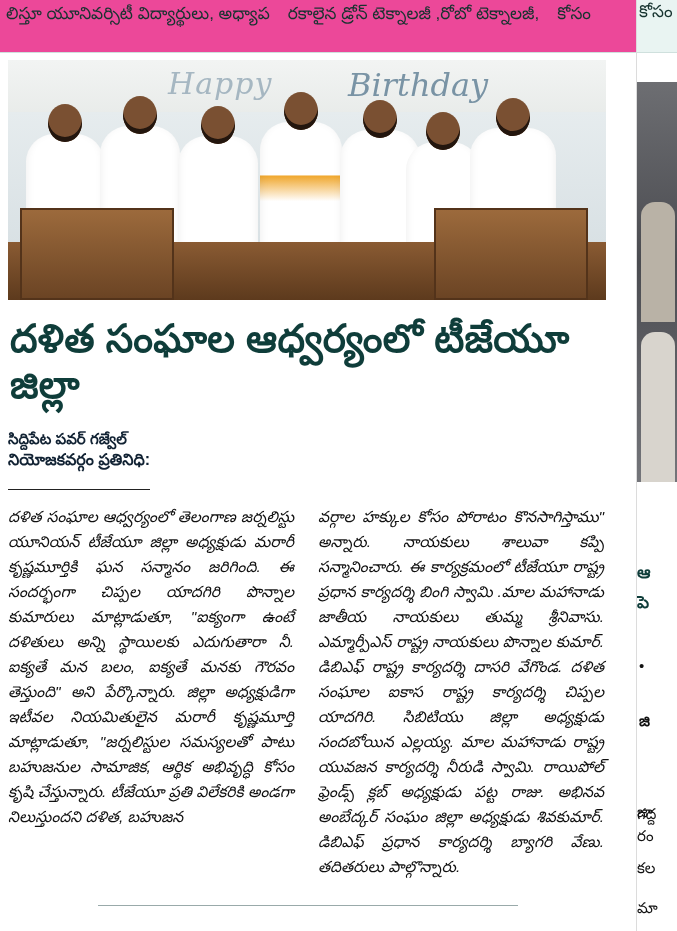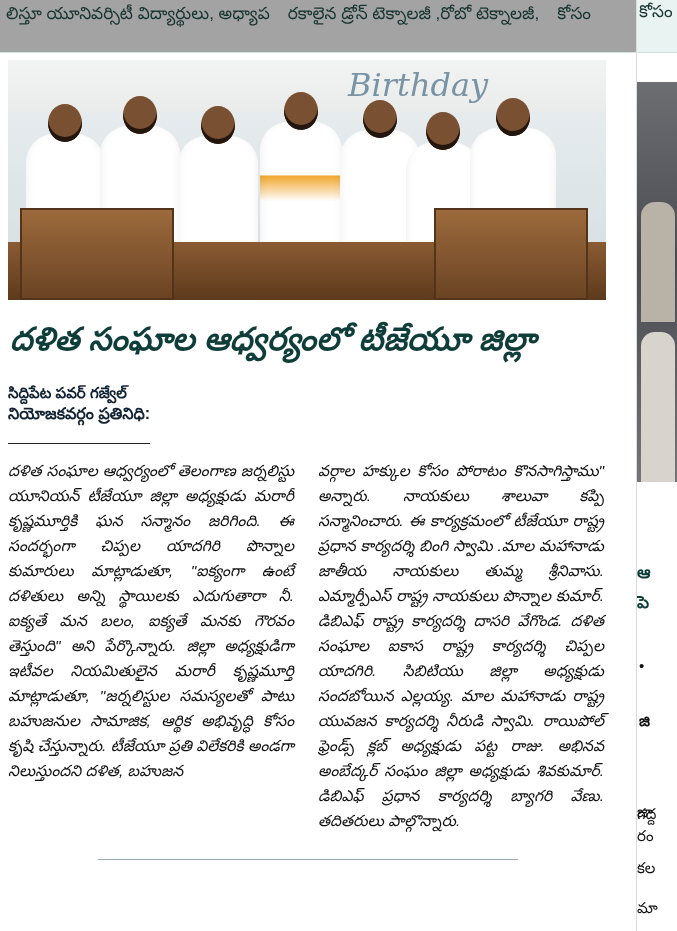--- a/index.html
+++ b/index.html
@@ -16,21 +16,21 @@
     position: relative;
   }
 
   
   .top-strip {
     position: absolute;
     top: 0;
     left: 0;
     width: 677px;
     height: 52px;
-    background: #a3a3a3;
+    background: #ec4899;
     border-bottom: 1px solid #cfe0dd;
     overflow: hidden;
   }
   .top-strip-inner {
     display: flex;
     gap: 18px;
     padding: 2px 6px 0 6px;
     white-space: nowrap;
   }
   .strip-frag {
@@ -121,26 +121,25 @@
     height: 38px;
     border-radius: 50%;
     background: #7a5032;
     box-shadow: 0 -5px 0 0 #23160e inset;
   }
   .photo .person.saffron { background: linear-gradient(#ffffff 0%, #ffffff 40%, #f0a830 41%, #ffffff 60%); }
 
   .headline {
     margin: 16px 2px 0 2px;
     font-family: "Liberation Sans", sans-serif;
-    font-size: 32px;
+    font-size: 39px;
     line-height: 46px;
     font-weight: 700;
     color: #0f3d3a;
     letter-spacing: .2px;
-    font-style: italic;
   }
 
   .byline {
     margin: 22px 0 0 0;
   }
   .byline .l1 {
     font-size: 15px;
     font-weight: 700;
     color: #123;
   }
@@ -254,20 +253,21 @@
     <div class="strip-frag">లిస్తూ యూనివర్సిటీ విద్యార్థులు, అధ్యాప</div>
     <div class="strip-frag">రకాలైన డ్రోన్ టెక్నాలజీ ,రోబో టెక్నాలజీ,</div>
     <div class="strip-frag">కోసం</div>
   </div>
 </div>
 
 <div class="article">
 
   <div class="photo">
     <div class="banner"></div>
+    <div class="banner-text">Happy</div>
     <div class="banner-text2">Birthday</div>
     <div class="wall"></div>
 
     <div class="person" style="left:18px;width:78px;height:120px;">
         <div class="head"></div>
       </div>
     <div class="person" style="left:92px;width:80px;height:128px;">
         <div class="head"></div>
       </div>
     <div class="person" style="left:170px;width:80px;height:118px;">

